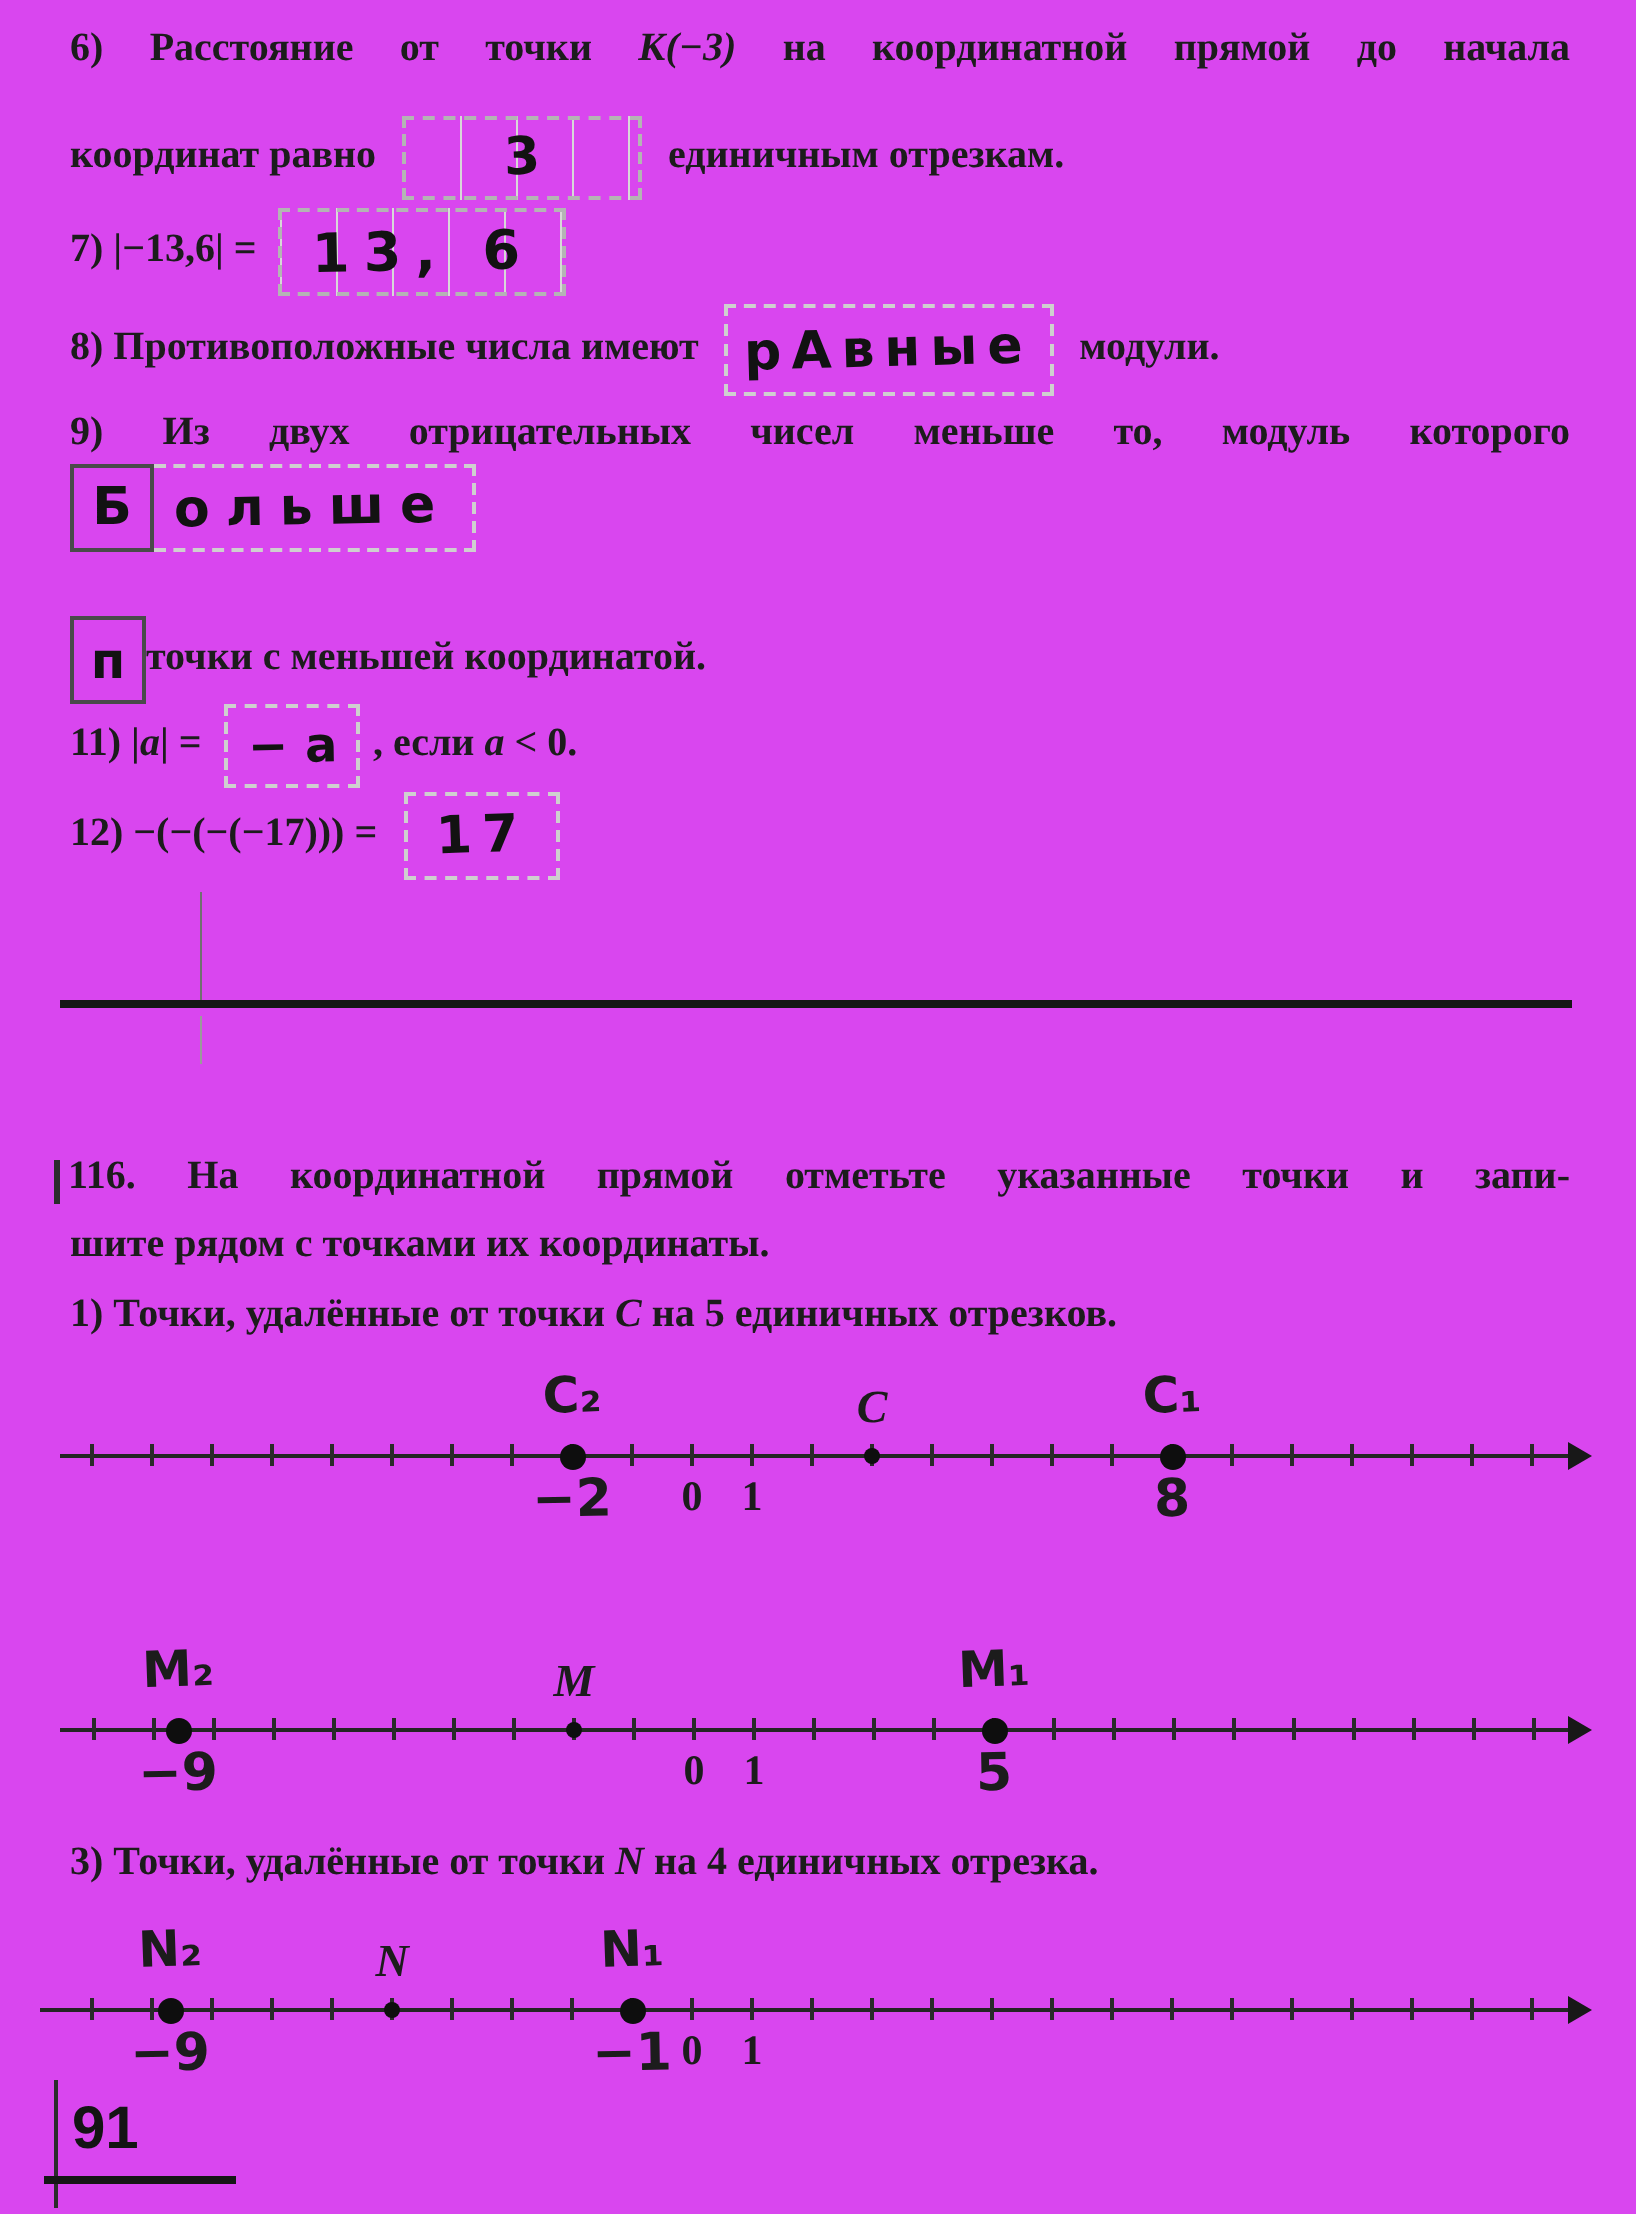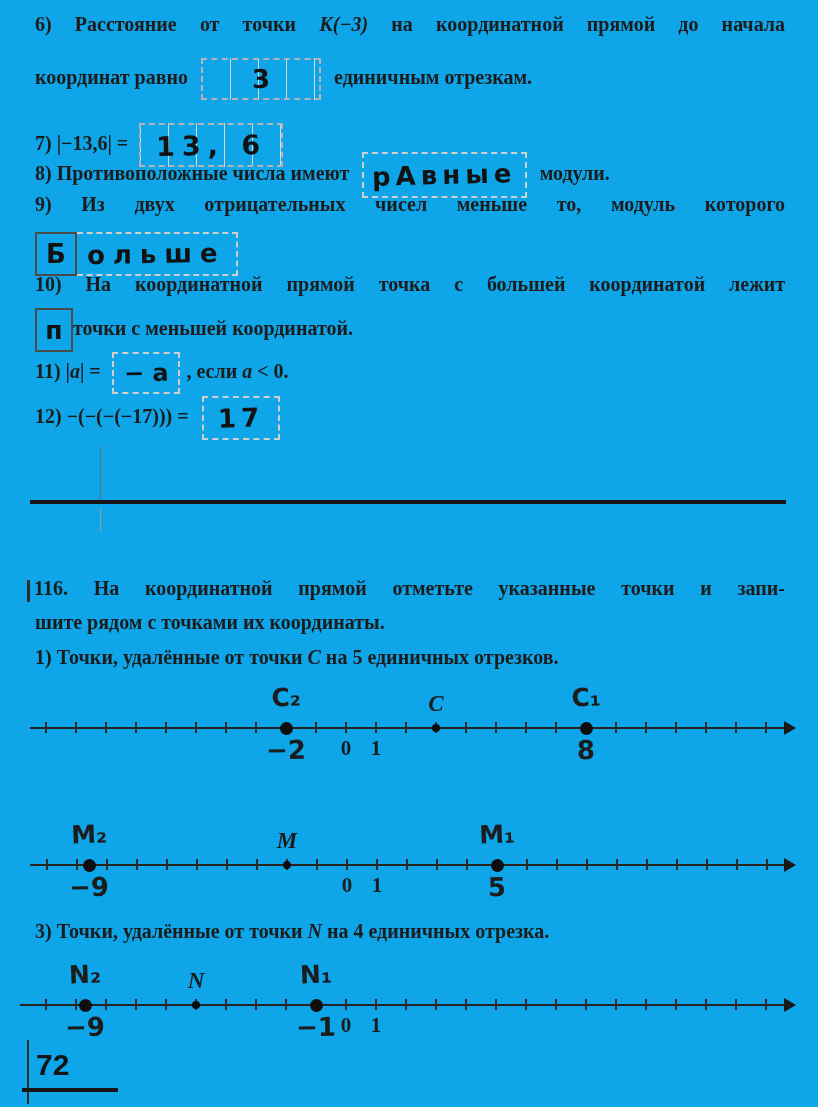--- a/index.html
+++ b/index.html
@@ -1,16 +1,16 @@
 <!DOCTYPE html>
 <html><head>
 <meta charset="utf-8">
 <style>
   html,body{margin:0;padding:0;background:#ffffff;}
-  .pg{position:relative;width:818px;height:1107px;background:#0ea5e9;overflow:hidden;
+  .pg{position:relative;width:818px;height:1107px;background:#d946ef;overflow:hidden;
       font-family:"Liberation Serif",serif;color:#1c1c1c;}
   .t{position:absolute;font-size:20px;font-weight:600;line-height:1.2;}
   .just{text-align:justify;text-align-last:justify;}
   .var{font-style:italic;}
   .txtrow{position:absolute;font-size:20px;font-weight:600;white-space:nowrap;}
   .hand{font-family:"DejaVu Sans",sans-serif;font-weight:700;color:#121212;display:inline-block;}
   .cellbox{display:inline-flex;align-items:center;justify-content:center;
            border:2px dashed #b4b4b4;vertical-align:middle;
            background-image:repeating-linear-gradient(to right,transparent,transparent 27px,#d8d8d8 27px,#d8d8d8 28px);}
   .cellbox-light{display:inline-flex;align-items:center;justify-content:center;
@@ -45,40 +45,39 @@
 <div class="pg">
 
   <div class="t just" style="left:35px;top:12px;width:750px"><span>6) Расстояние от точки</span> <span class="var">К(−3)</span> <span>на координатной прямой до начала</span></div>
 
   <div class="txtrow" style="left:35px;top:58px;"><span>координат равно</span>
     <span class="cellbox" style="width:116px;height:38px;margin:0 8px;">
         <span class="hand" style="font-size:26px;transform:rotate(-2deg);">3</span>
       </span>
     <span>единичным отрезкам.</span></div>
 
-  <div class="txtrow" style="left:35px;top:104px;margin-top:19px;"><span>7) |−13,6| =</span>
+  <div class="txtrow" style="left:35px;top:104px;"><span>7) |−13,6| =</span>
     <span class="cellbox" style="width:140px;height:40px;margin:0 6px;">
         <span class="hand" style="font-size:27px;letter-spacing:7px;transform:rotate(-1deg);">13, 6</span>
       </span></div>
 
   <div class="txtrow" style="left:35px;top:152px;"><span>8) Противоположные числа имеют</span>
     <span class="cellbox-light" style="height:42px;padding:0 8px;margin:0 8px;">
         <span class="hand" style="font-size:26px;letter-spacing:5px;transform:rotate(-1.5deg);">рАвные</span>
       </span>
     <span>модули.</span></div>
 
-  <div class="t just" style="left:35px;top:192px;width:750px"><span>9) Из двух отрицательных чисел меньше то, модуль которого</span></div>
+  <div class="t just" style="left:35px;top:204px;width:750px"><span>9) Из двух отрицательных чисел меньше то, модуль которого</span></div>
   <div class="txtrow" style="left:35px;top:232px;">
     <span class="solidbox" style="width:38px;height:40px;">
         <span class="hand" style="font-size:26px;">Б</span>
       </span><span class="cellbox-light" style="height:40px;padding:0 10px;border-left:none;">
         <span class="hand" style="font-size:26px;letter-spacing:8px;transform:rotate(-1deg);">ольше</span>
       </span></div>
 
-  <div class="t just" style="left:35px;top:272px;width:750px"><span>10) На координатной прямой точка с большей координатой лежит</span></div>
   <div class="txtrow" style="left:35px;top:308px;">
     <span class="solidbox" style="width:34px;height:40px;">
         <span class="hand" style="font-size:25px;">п</span>
       </span><span>точки с меньшей координатой.</span></div>
 
   <div class="txtrow" style="left:35px;top:352px;"><span>11) |</span><span class="var">a</span><span>| =</span>
     <span class="cellbox-light" style="height:38px;padding:0 10px;margin:0 6px;">
         <span class="hand" style="font-size:24px;transform:rotate(-1deg);">− a</span>
       </span><span>, если </span><span class="var">a</span><span> &lt; 0.</span></div>
 
@@ -214,16 +213,16 @@
       <div class="nl-above-hand" style="left: 85px;">N₂</div>
       <div class="nl-below-hand" style="left: 85px;">−9</div>
       <div class="nl-dot" style="left: 192px; top: 46px; width: 8px; height: 8px;"></div>
       <div class="nl-above-print" style="left: 196px;">N</div>
       <div class="nl-dot" style="left: 309.5px; top: 43.5px; width: 13px; height: 13px;"></div>
       <div class="nl-above-hand" style="left: 316px;">N₁</div>
       <div class="nl-below-hand" style="left: 316px;">−1</div>
     </div>
 
   <div class="vline" style="left:27px;top:1040px;height:64px;width:2px;background:#2c2c2c;"></div>
-  <div class="pagenum" style="left:36px;top:1048px;">72</div>
+  <div class="pagenum" style="left:36px;top:1048px;">91</div>
   <div class="rule" style="left:22px;top:1088px;width:96px;"></div>
 
 </div>
 
 </body></html>

